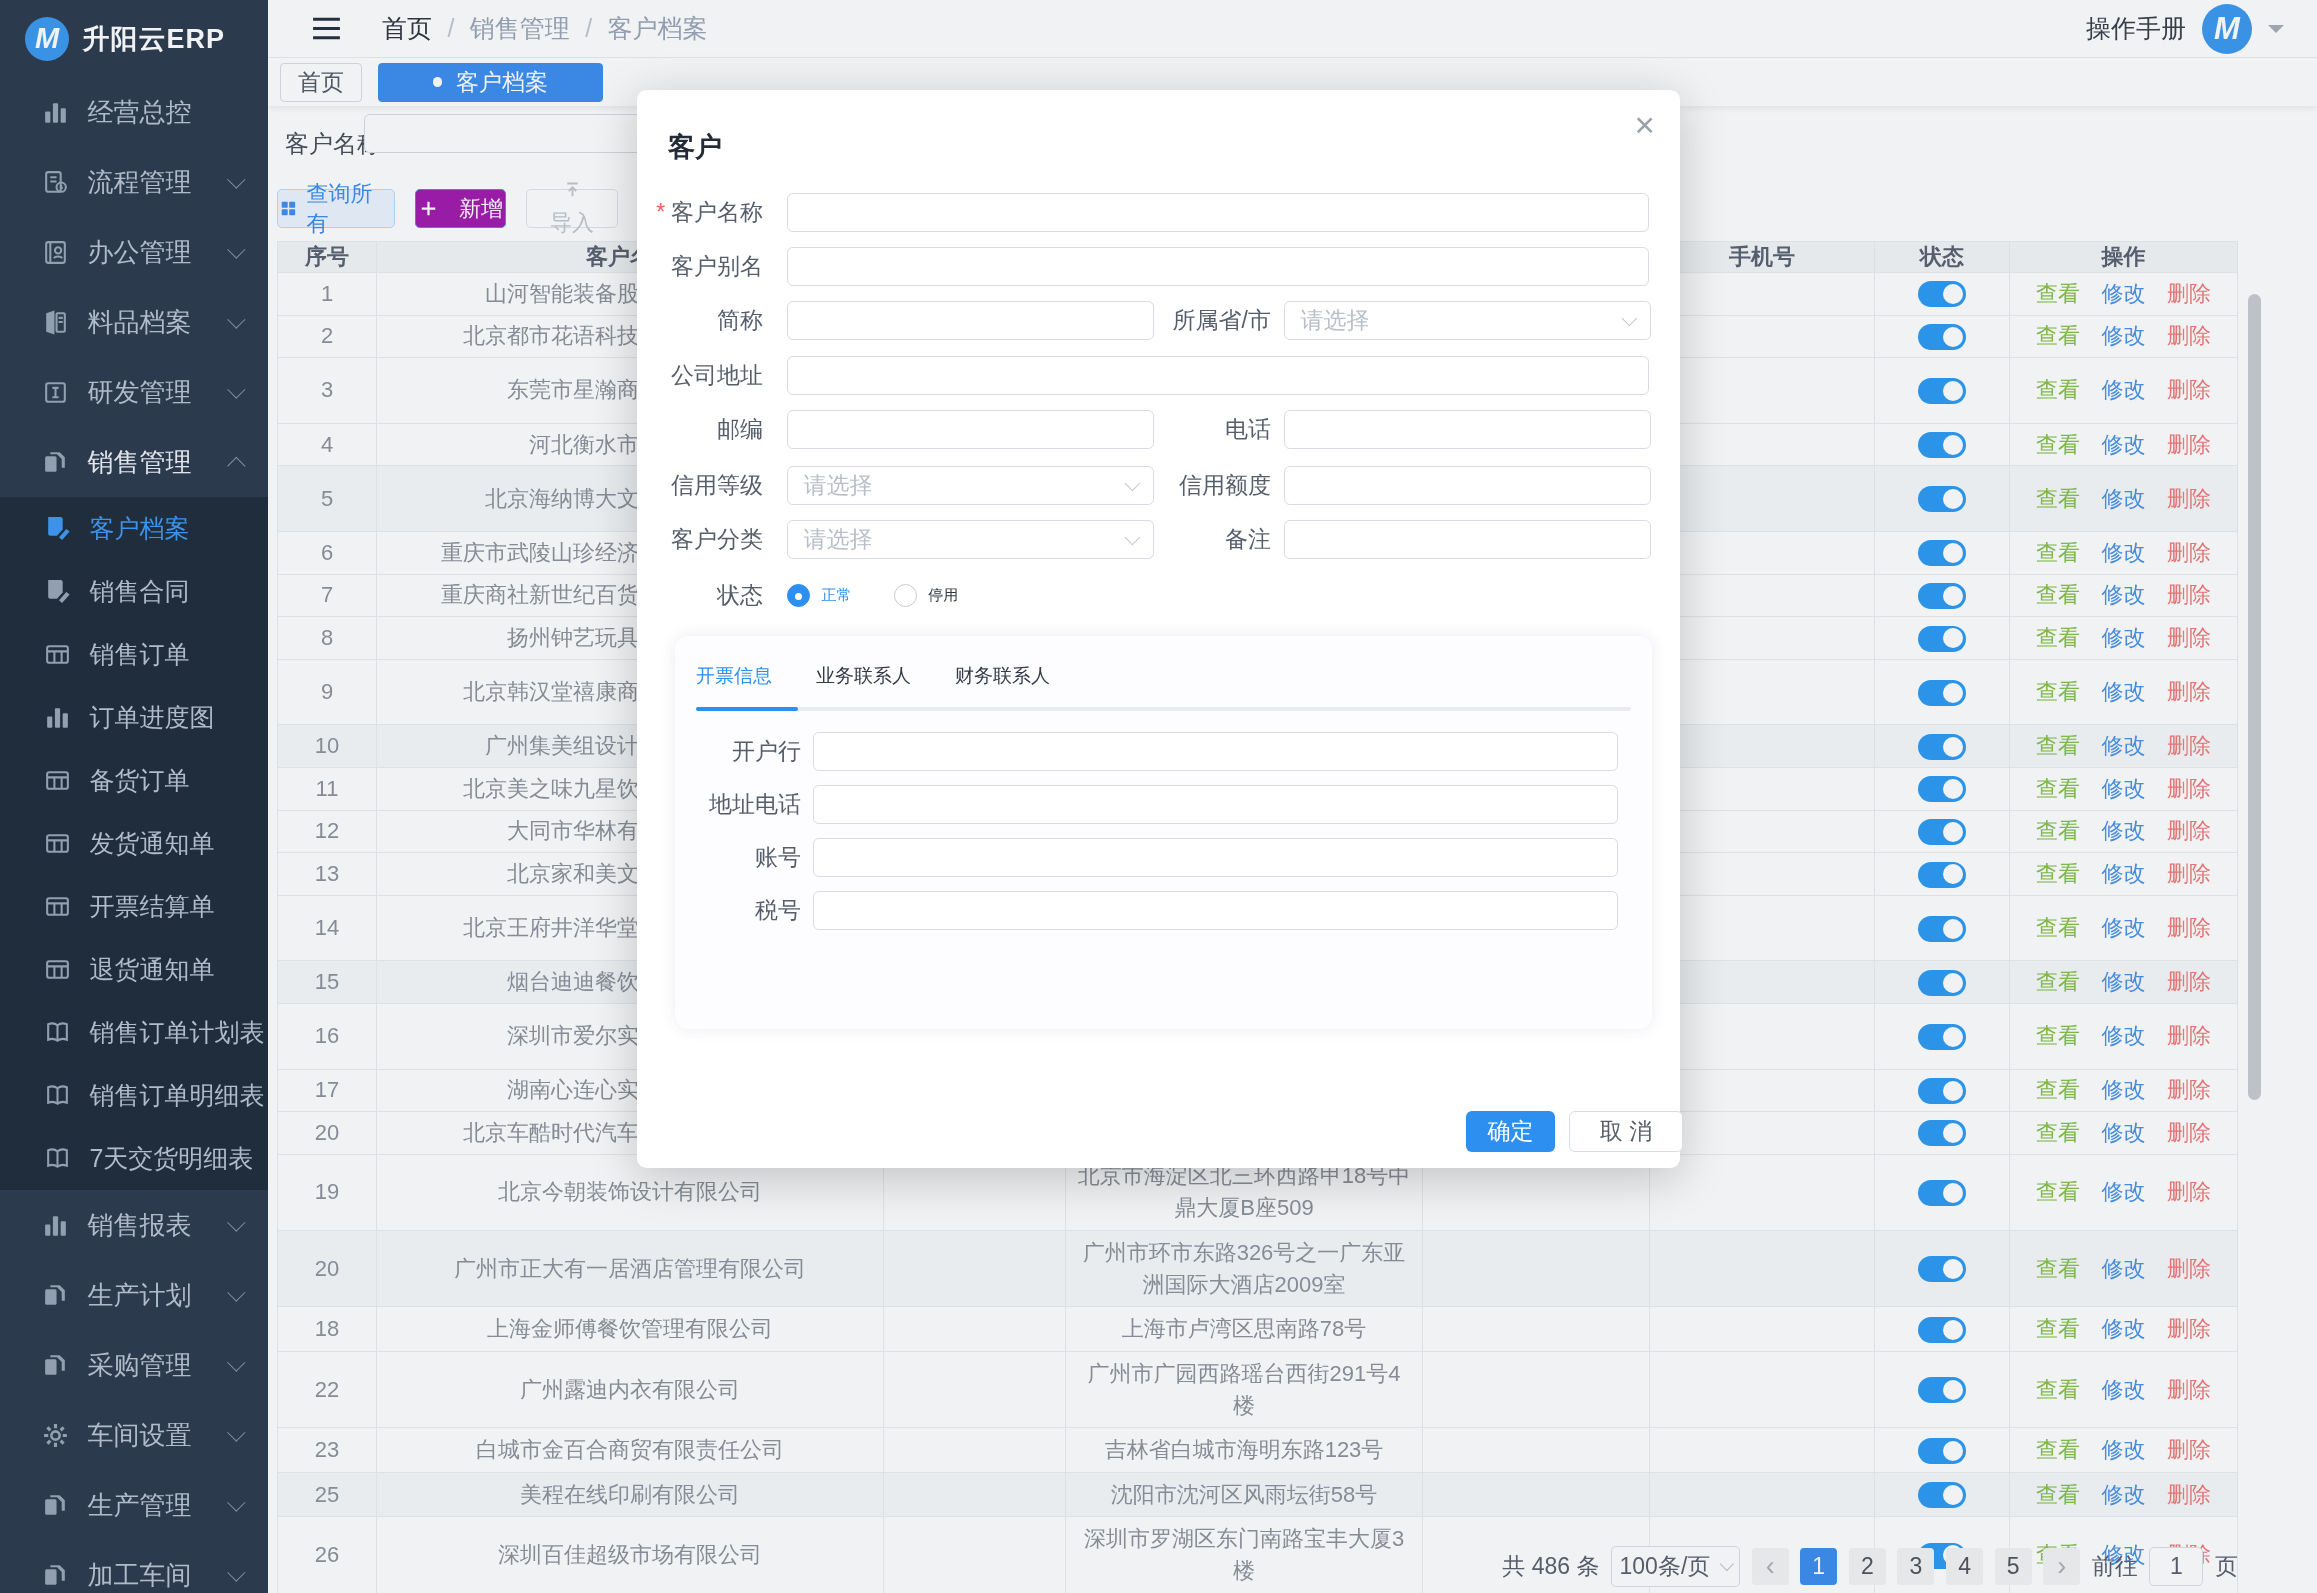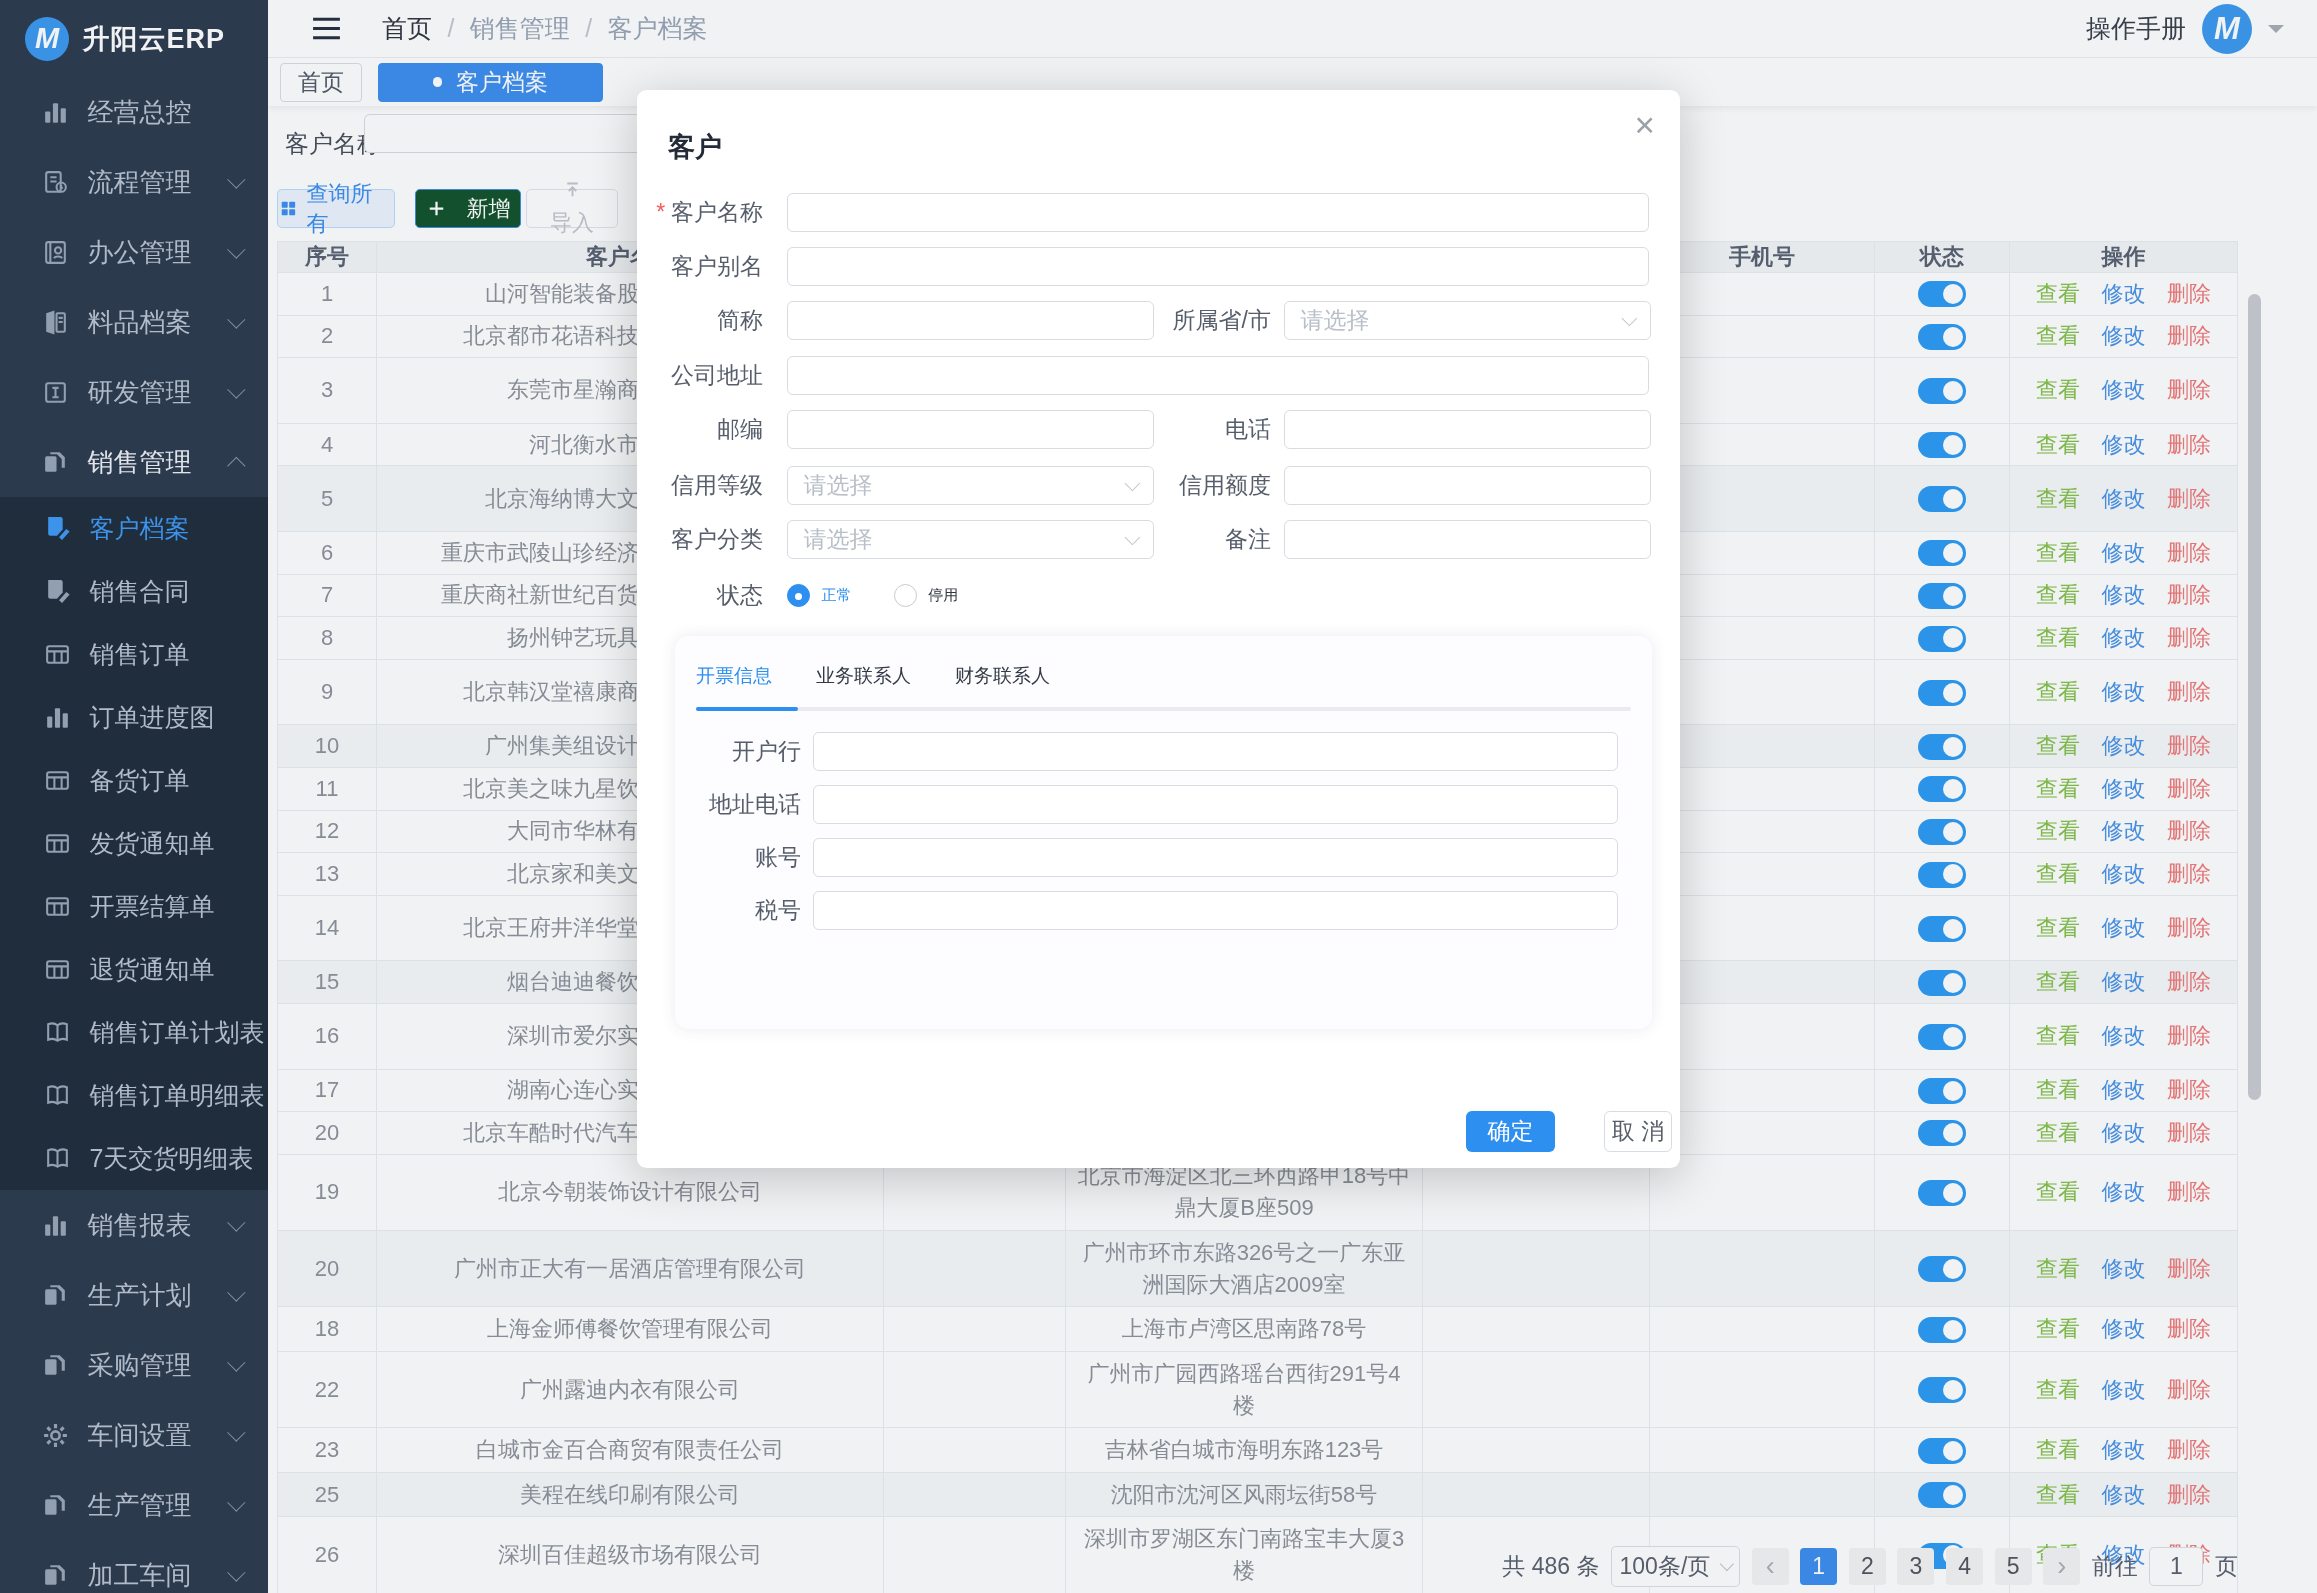--- a/index.html
+++ b/index.html
@@ -47,21 +47,21 @@
   
   .content-bg{position:absolute;left:268px;top:106px;right:0;bottom:0;background:#fff;z-index:1;}
   .filter-label{position:absolute;left:285px;top:124px;height:39px;line-height:39px;font-size:24px;color:#49505c;z-index:2;}
   .search-input{position:absolute;left:364px;top:114px;width:572px;height:39px;border:1px solid #d8dce3;border-radius:5.8px;
                 background:#fff;z-index:2;box-sizing:border-box;font-size:23px;padding:0 13.5px;color:#333;}
   .tbtn{position:absolute;top:189px;height:39px;border-radius:4.8px;display:flex;align-items:center;justify-content:center;
         gap:7.7px;font-size:22px;z-index:2;cursor:pointer;box-sizing:border-box;}
   .tbtn .bicon{width:21px;height:21px;display:inline-flex;}
   .tbtn .bicon svg{width:100%;height:100%;}
   .btn-query{left:277px;width:118px;background:#ecf5fe;border:1px solid #b8dcfb;color:#3d8ff0;}
-  .btn-add{left:415px;width:106px;background:#14532d;border:1px solid #3d8ff0;color:#fff;gap:20px;}
+  .btn-add{left:415px;width:91px;background:#a21caf;border:1px solid #3d8ff0;color:#fff;gap:20px;}
   .btn-import{left:526px;width:92px;background:#fff;border:1px solid #e2e5ea;color:#c2c7cf;flex-direction:column;}
   
   .grid{position:absolute;left:277px;top:241px;width:1960px;border-collapse:collapse;table-layout:fixed;
         font-size:22px;color:#8d939c;background:#fff;z-index:2;}
   .grid th,.grid td{border:1px solid #e9edf2;padding:5.8px 7.7px;text-align:center;vertical-align:middle;overflow:hidden;}
   .grid thead th{background:#f4f6f8;color:#596273;font-weight:bold;height:29px;padding:0;}
   .grid tbody td{height:30px;}
   tr.tall td{height:53px;}
   tr.striped td{background:#f7f9fb;}
   td.c-name{white-space:nowrap;}
@@ -120,23 +120,23 @@
   .m-tab{cursor:pointer;}
   .m-tab.active{color:#2d8ff0;}
   .m-track{position:absolute;left:21px;right:21px;top:71px;height:3.9px;background:#e9ebef;border-radius:1.9px;}
   .m-track-active{position:absolute;left:0;top:0;width:102px;height:3.9px;background:#2d8ff0;border-radius:1.9px;}
   .c-row{position:absolute;left:0;width:977px;height:39px;}
   .c-label{position:absolute;left:0;top:0;width:126px;text-align:right;line-height:39px;font-size:23px;color:#565e6b;}
   .c-input{position:absolute;left:138px;top:0;width:805px;height:39px;border:1px solid #d7dbe2;border-radius:5.8px;
            box-sizing:border-box;background:#fff;font-size:23px;color:#333;padding:0 13.5px;}
   .m-ok{position:absolute;left:829px;top:1021px;width:89px;height:41px;background:#2d8ff0;color:#fff;border-radius:5.8px;
         font-size:23px;display:flex;align-items:center;justify-content:center;cursor:pointer;}
-  .m-cancel{position:absolute;left:932px;top:1021px;width:68px;height:41px;border:1px solid #d7dbe2;color:#555d69;
+  .m-cancel{position:absolute;left:932px;top:1021px;width:114px;height:41px;border:1px solid #d7dbe2;color:#555d69;
             border-radius:5.8px;background:#fff;font-size:23px;display:flex;align-items:center;justify-content:center;
-            box-sizing:border-box;cursor:pointer;margin-left:35px;}
+            box-sizing:border-box;cursor:pointer;}
 </style>
 </head>
 <body>
 
 <div class="app">
 
   <aside class="sidebar">
     <div class="logo">
       <span class="logo-badge">M</span>
       <span class="logo-text">升阳云ERP</span>

